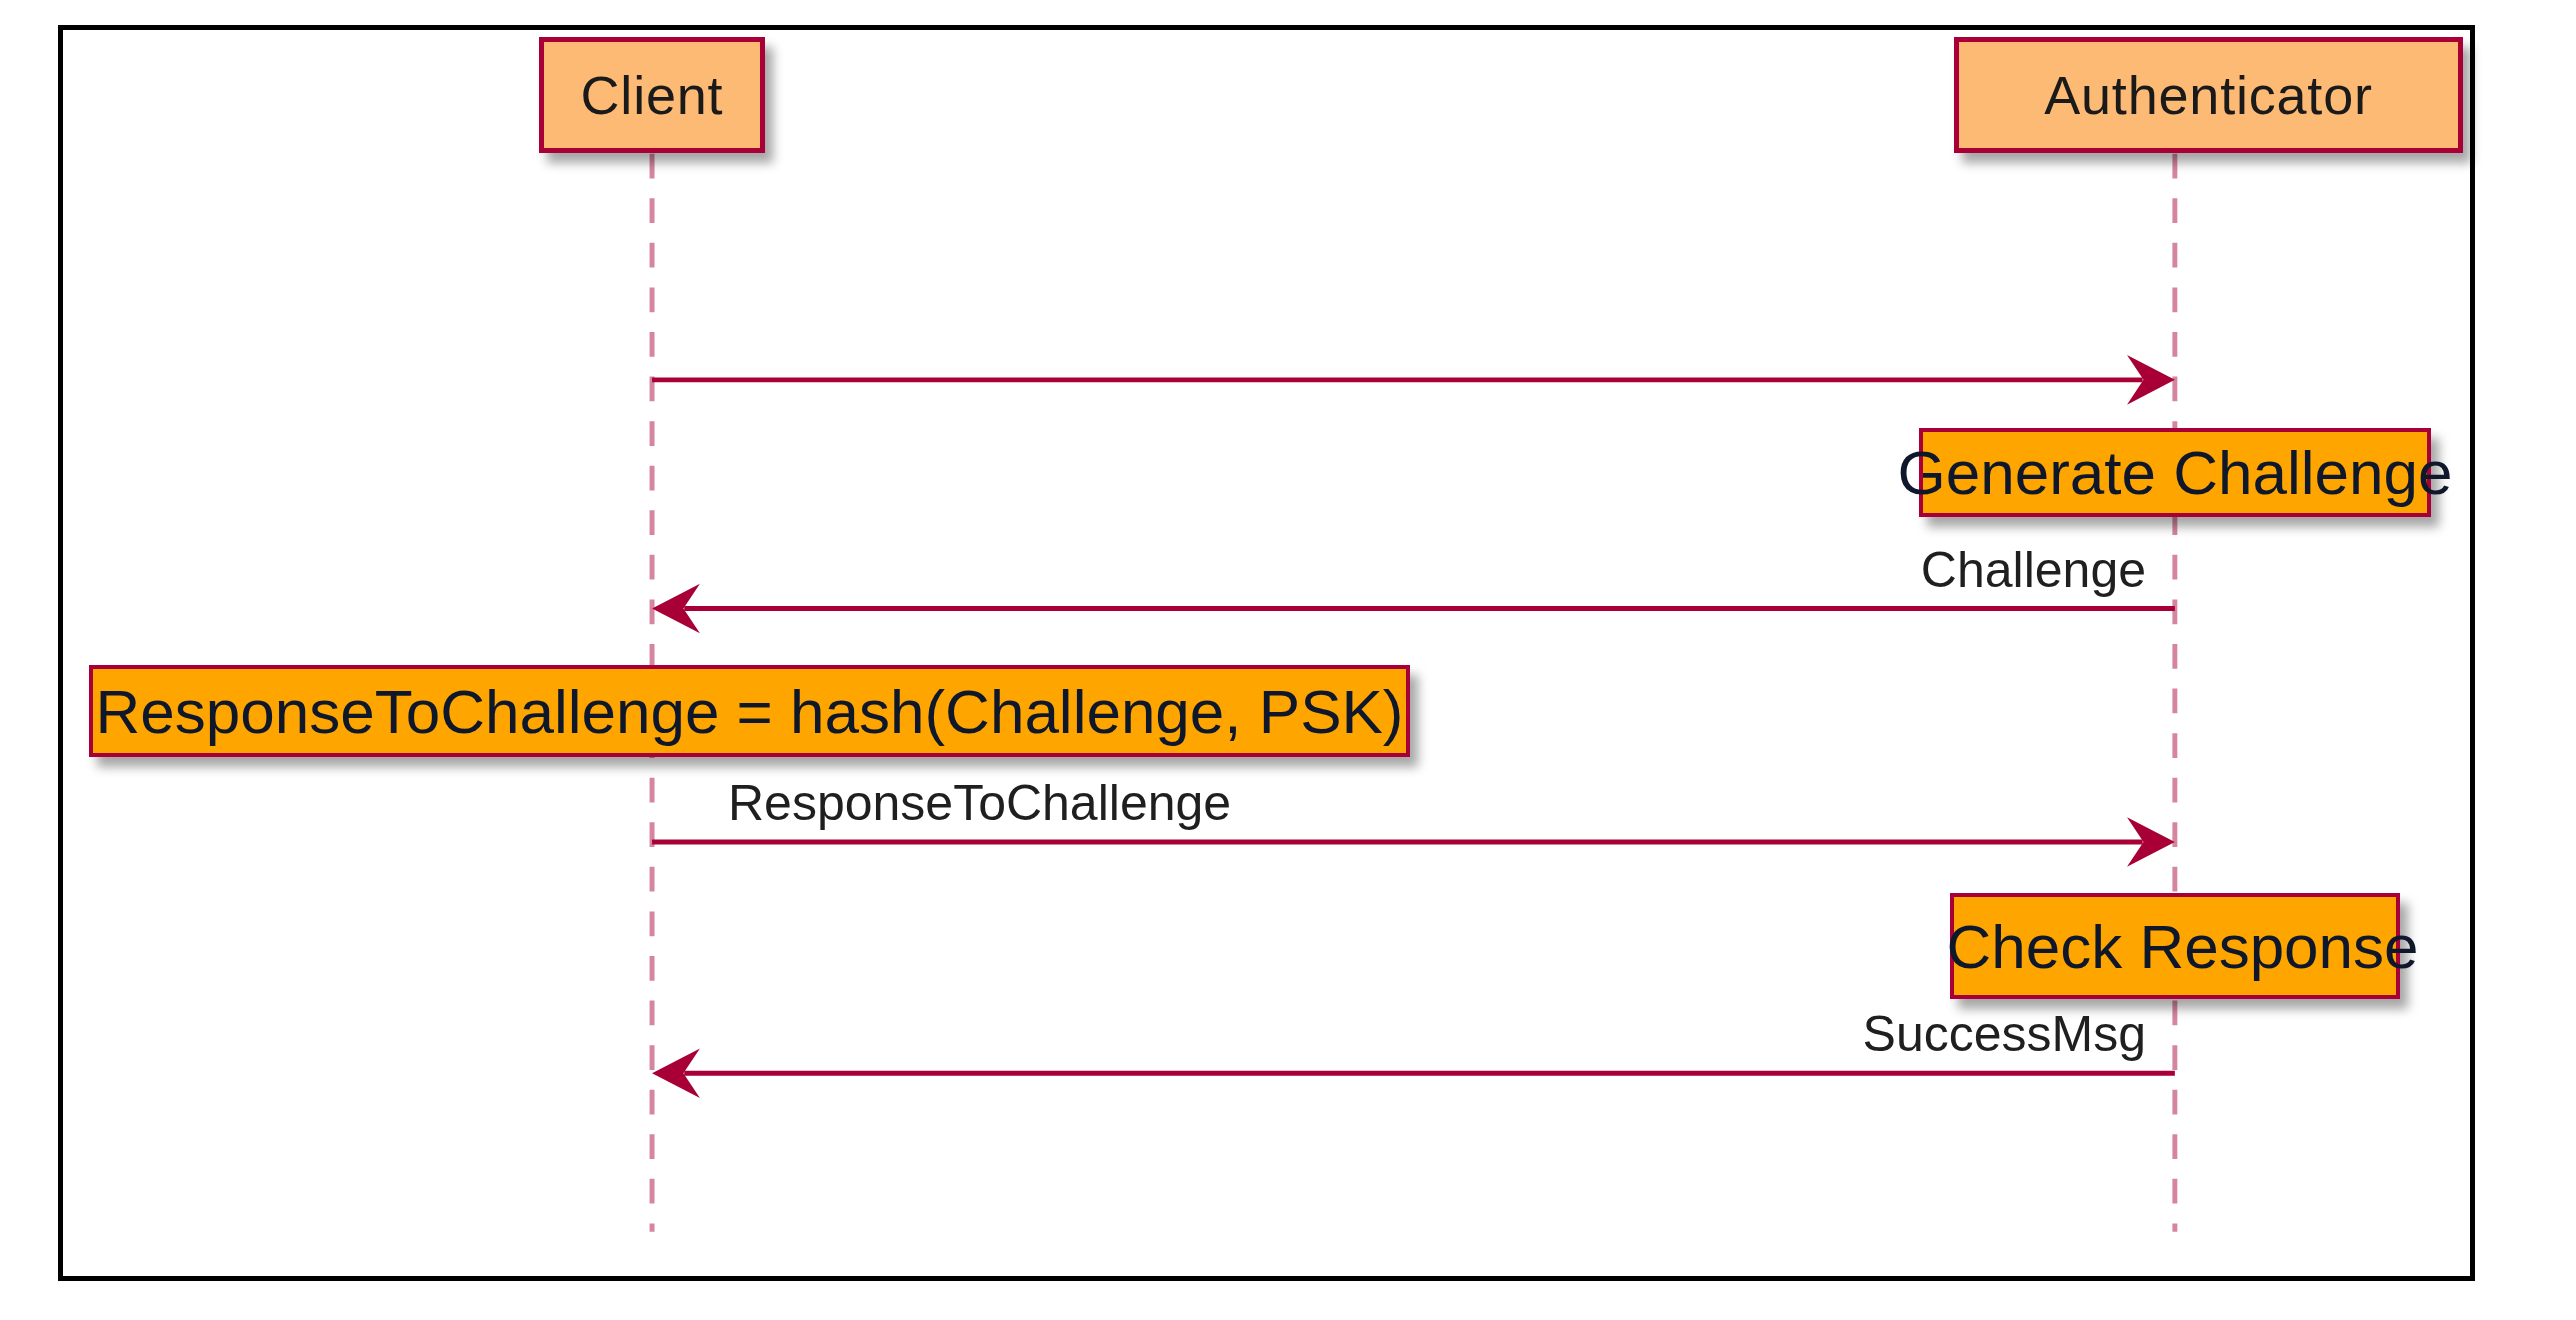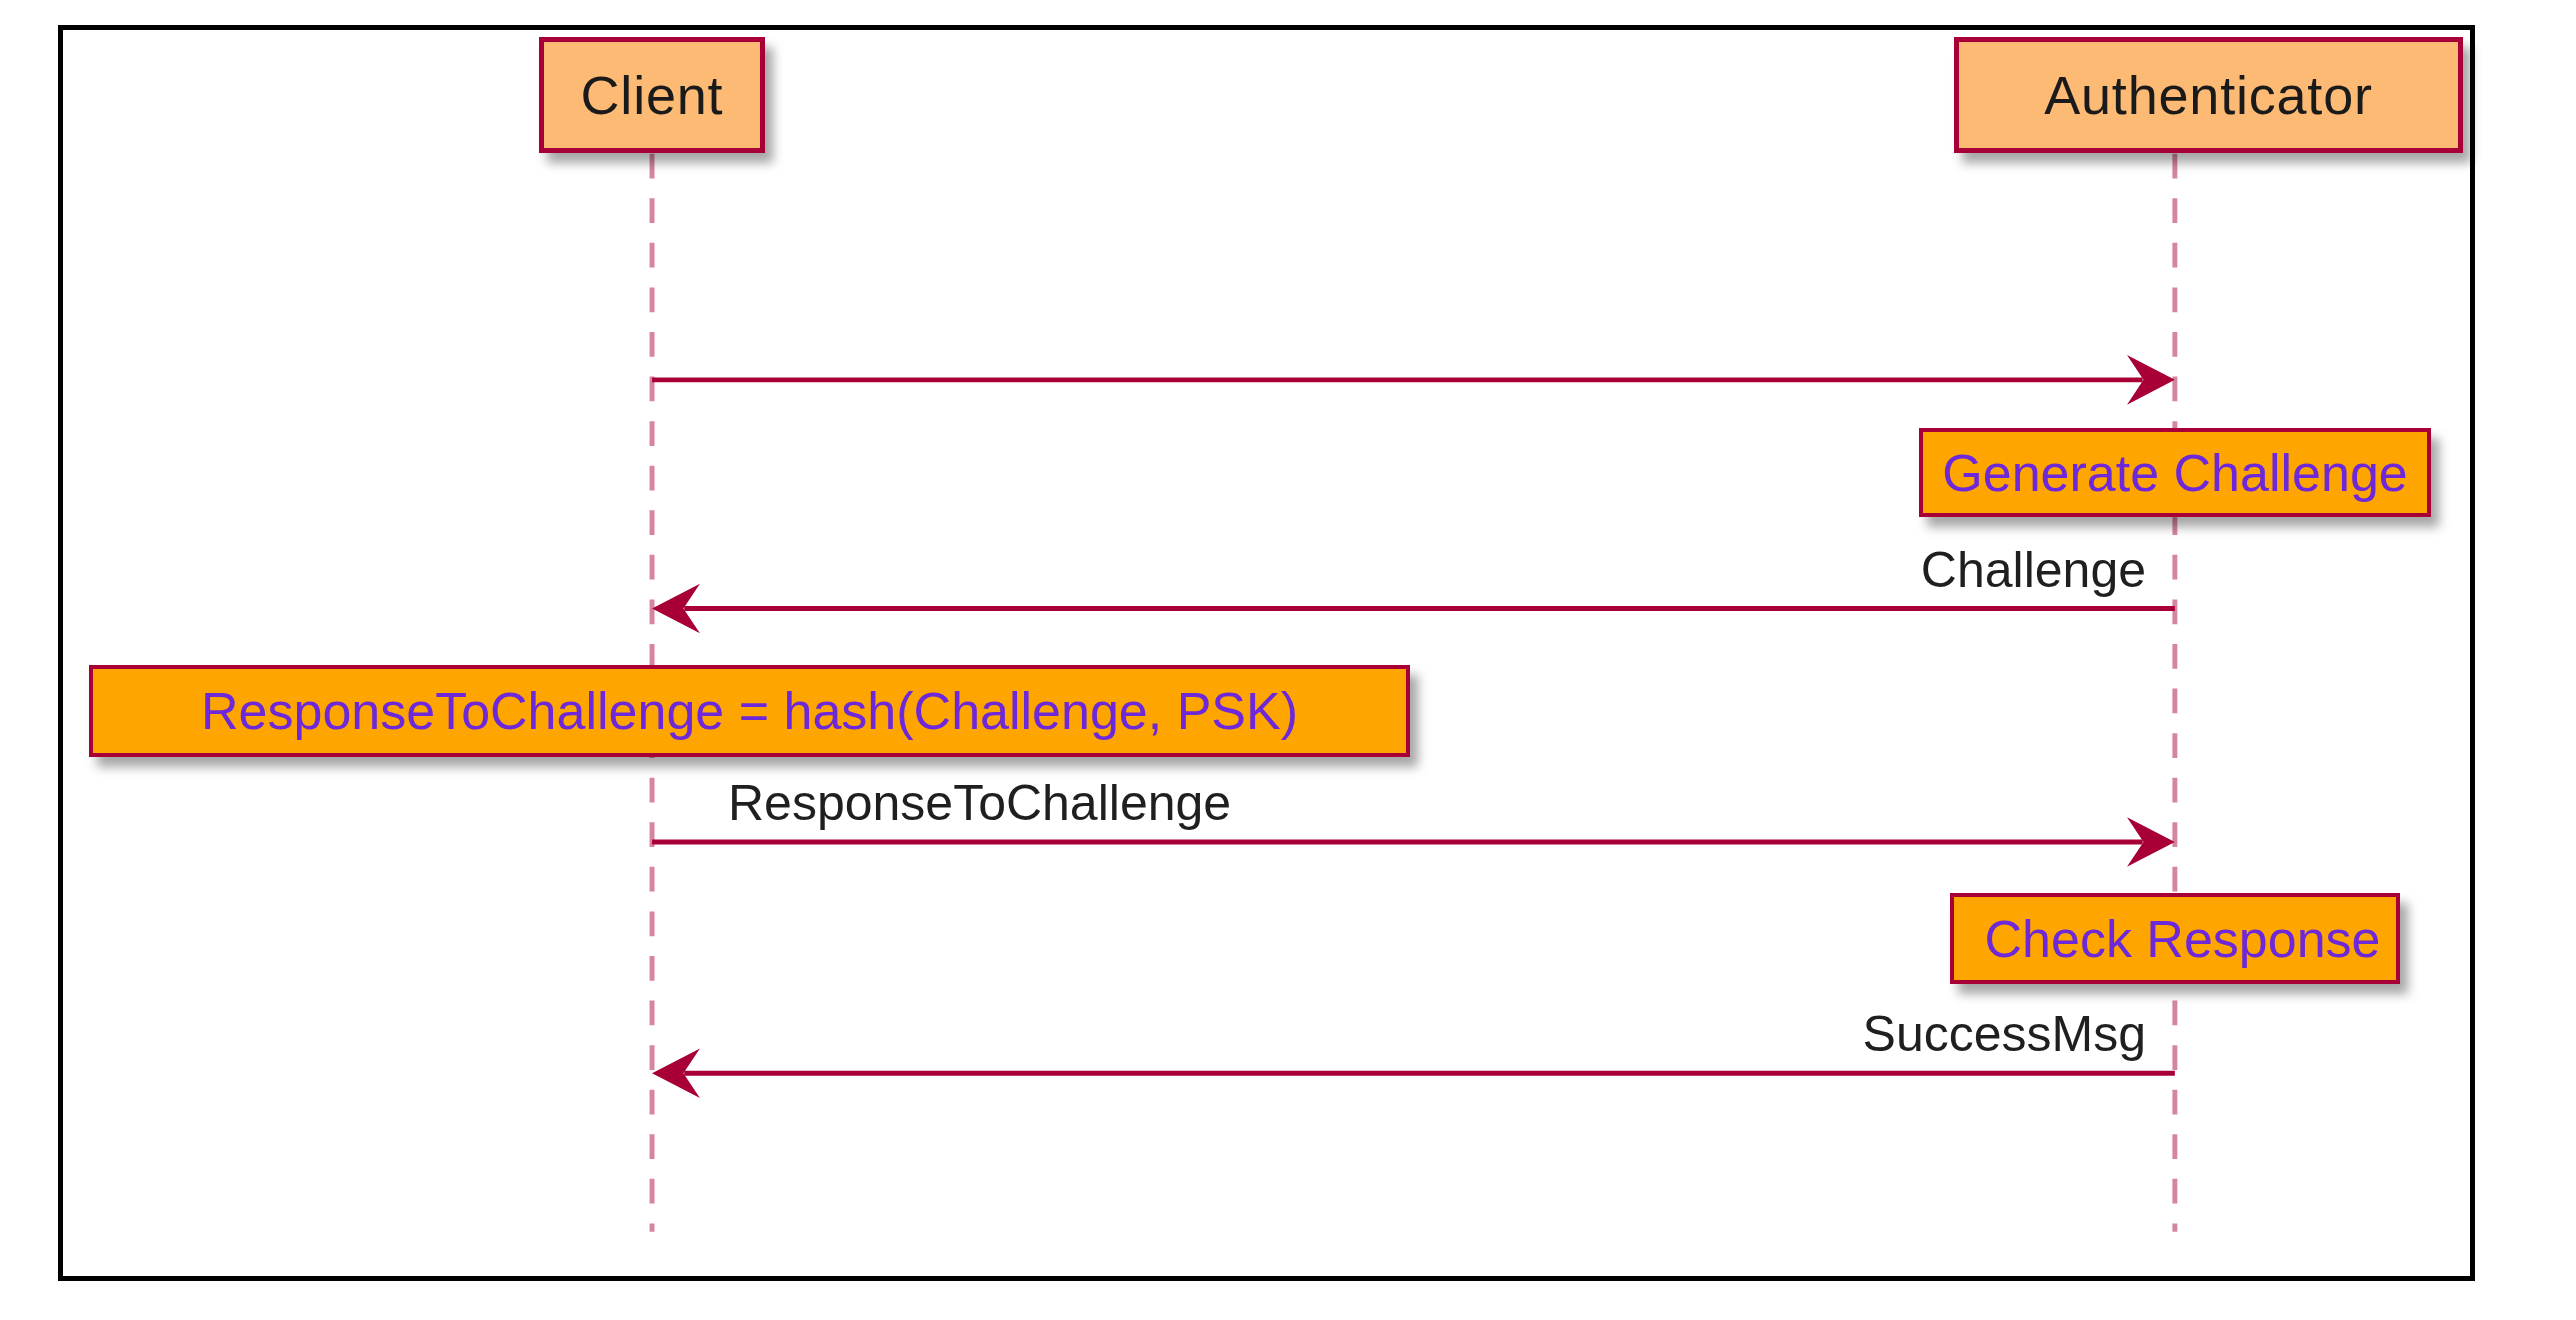--- a/index.html
+++ b/index.html
@@ -51,27 +51,27 @@
   #participant-auth     { left: 1954px; top: 37px; width: 509px; height: 116px; }
   .action-box {
     position: absolute;
     box-sizing: border-box;
     background: #ffa500;
     border: 4.1px solid #a80036;
     box-shadow: 8.3px 10px 10px rgba(0,0,0,0.35);
     display: flex;
     align-items: center;
     justify-content: center;
-    font-size: 52px;
-    color: #6d28d9;
+    font-size: 62px;
+    color: #0f172a;
     white-space: nowrap;
   }
   #action-generate-challenge { left: 1919px; top: 428px;  width: 512px;  height: 89px; }
   #action-response-formula   { left: 89px;  top: 665px;  width: 1321px; height: 92px; }
-  #action-check-response     { left: 1950px; top: 893px; width: 450px;  height: 91px; padding-left: 15px; }
+  #action-check-response     { left: 1950px; top: 893px; width: 450px;  height: 106px; padding-left: 15px; }
   .message-label {
     position: absolute;
     font-size: 50px;
     color: #1f1f1f;
     white-space: nowrap;
     line-height: 59px;
   }
   .msg-left  { text-align: left; }
   .msg-right { text-align: right; }
   #label-login-request         { left: 681px;  top: 312px; }

